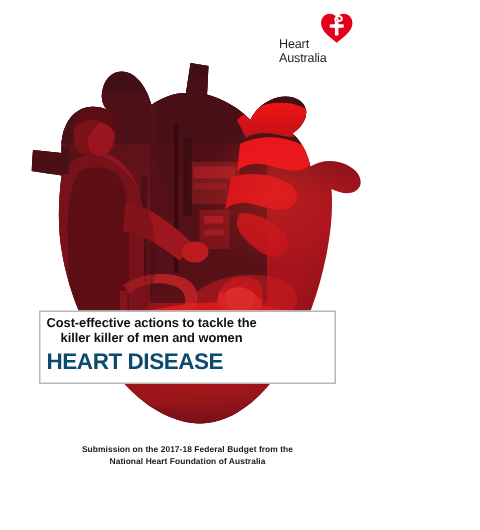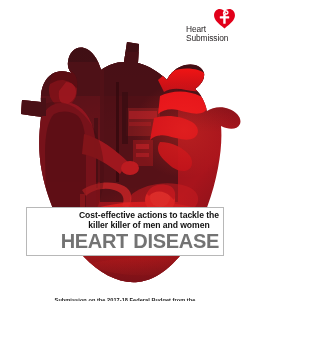--- a/index.html
+++ b/index.html
@@ -5,21 +5,21 @@
   html,body{margin:0;padding:0;}
   body{
     width:250px;height:353px;
     background:#ffffff;
     font-family:"Liberation Sans", sans-serif;
     overflow:hidden;
     position:relative;
   }
   .cover{
     position:absolute;inset:0;
-    width:250px;height:301px;
+    width:250px;height:353px;
     background:#ffffff;
     overflow:hidden;
   }
 
   
   .logo{
     position:absolute;
     left:186px;top:6px;
     width:58px;height:46px;
     display:block;
@@ -53,38 +53,38 @@
   
   .headline-panel{
     position:absolute;
     left:26px;top:207px;
     width:198px;height:49px;
     background:#ffffff;
     border:1px solid #b8b8b8;
     box-sizing:border-box;
     display:flex;
     flex-direction:column;
-    align-items:flex-end;
+    align-items:flex-start;
     justify-content:center;
     padding:3px 4px 4px 4px;
   }
   .kicker{
     font-size:8.6px;
     font-weight:bold;
     color:#111111;
     line-height:10.4px;
     text-align:center;
     letter-spacing:-0.05px;
     white-space:nowrap;
   }
   .kicker .k2{display:block;}
   .main-title{
-    font-size:20px;
+    font-size:15px;
     font-weight:bold;
-    color:#737373;
+    color:#0c4a6e;
     line-height:21px;
     text-align:center;
     letter-spacing:-0.3px;
     margin-top:1px;
     white-space:nowrap;
   }
 
   
   .footer{
     position:absolute;
@@ -257,21 +257,21 @@
       <svg viewBox="0 0 44 44" xmlns="http://www.w3.org/2000/svg" aria-hidden="true">
         <path d="M22,41 C10,32 2,25 2,16 C2,9 7,4 13,4 C17,4 20,6 22,9
                  C24,6 27,4 31,4 C37,4 42,9 42,16 C42,25 34,32 22,41 Z" fill="#e2001a"></path>
         <path d="M20,12 C20,8 24,6 27,8 C29,9 29,12 27,13 C25,14 23,13 23,11" fill="none" stroke="#ffffff" stroke-width="2.6" stroke-linecap="round"></path>
         <rect x="19.6" y="13" width="4.6" height="19" rx="1" fill="#ffffff"></rect>
         <rect x="13" y="17.5" width="18" height="4.4" rx="1" fill="#ffffff"></rect>
       </svg>
     </div>
     <div class="logo-text">
       <span class="l1">Heart</span>
-      <span class="l2">Submission</span>
+      <span class="l2">Australia</span>
     </div>
   </div>
 
   <div class="headline-panel">
     <div class="kicker">
       <span class="k1">Cost-effective actions to tackle the</span>
       <span class="k2">killer killer of men and women</span>
     </div>
     <div class="main-title">HEART DISEASE</div>
   </div>

